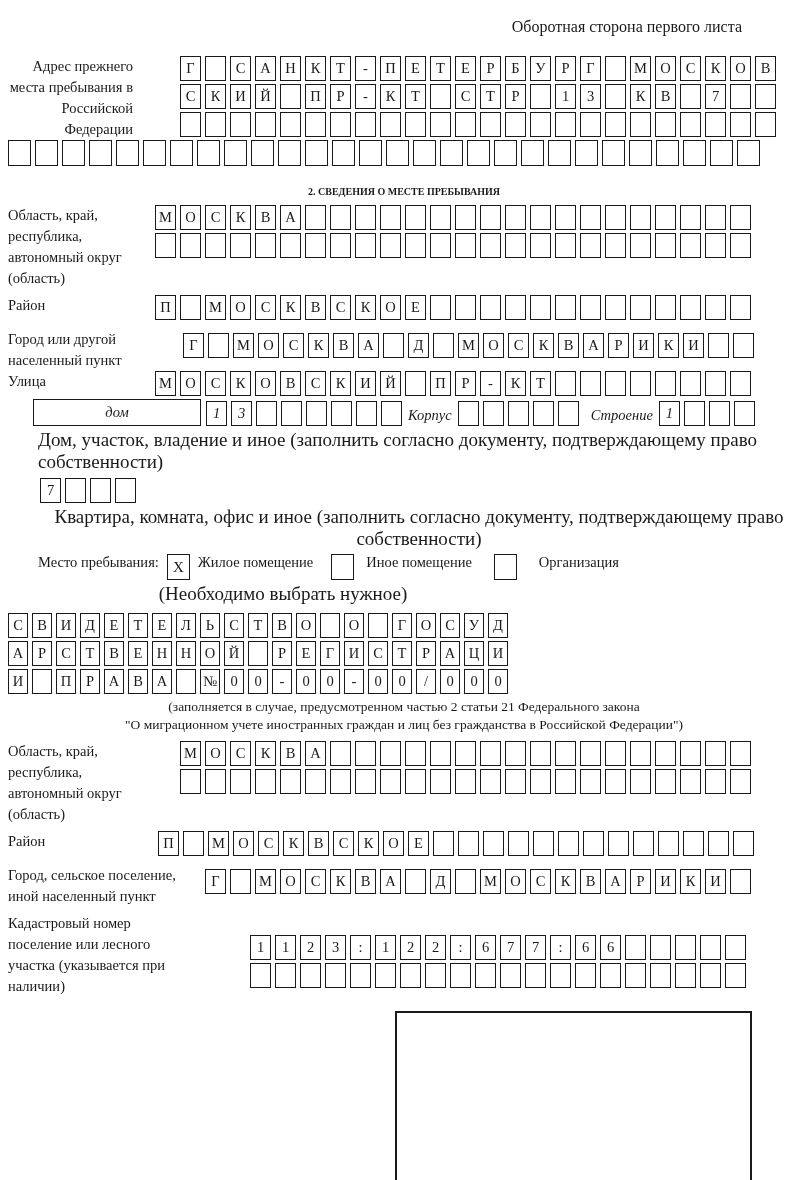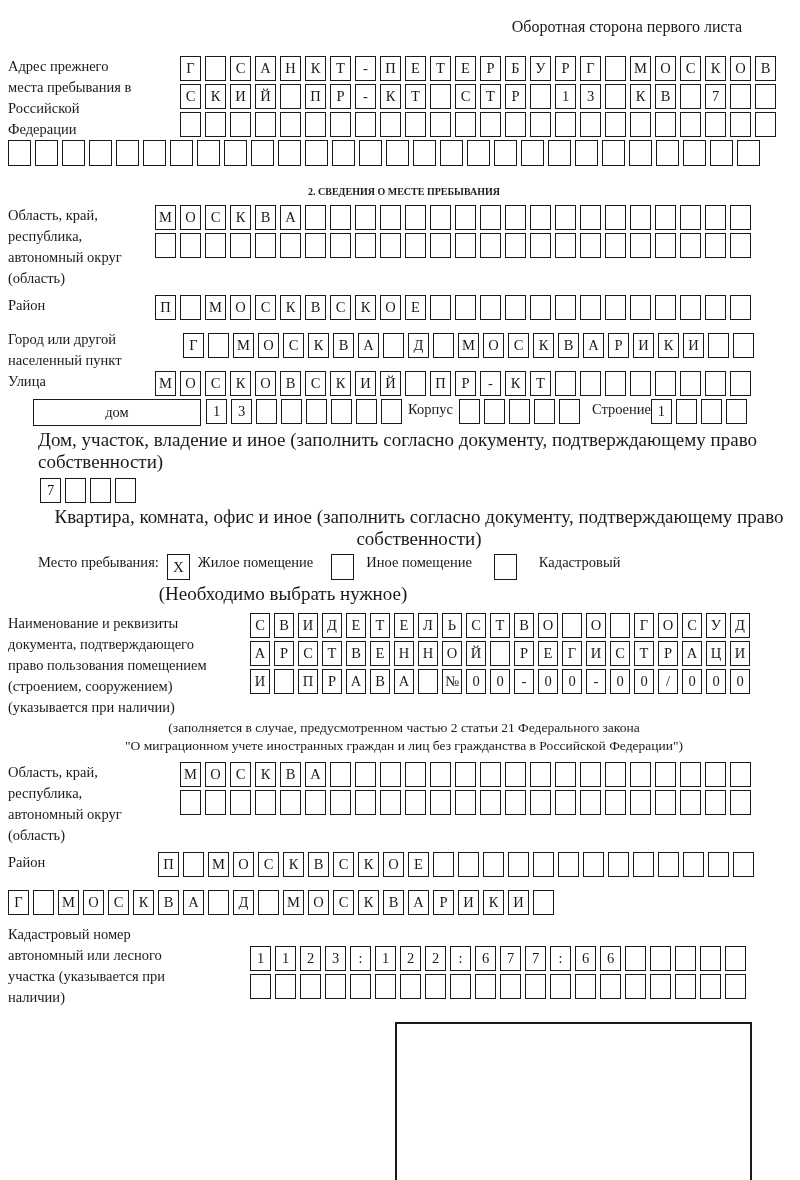--- a/index.html
+++ b/index.html
@@ -39,21 +39,21 @@
   .lbl-inner{display:block;}
 </style>
 </head>
 <body>
 
 <div class="page">
 
   <div class="header-note">Оборотная сторона первого листа</div>
 
   <div class="row" style="margin-top:20px;">
-    <div class="label" style="width:172px;">
+    <div class="label" style="width:172px;text-align:right;">
       <span class="lbl-inner" style="max-width:125px;">Адрес прежнего места пребывания в Российской Федерации</span>
     </div>
     <div class="cell-col">
       <div class="cell-row">
           <span class="cell">Г</span>
           <span class="cell"></span>
           <span class="cell">С</span>
           <span class="cell">А</span>
           <span class="cell">Н</span>
           <span class="cell">К</span>
@@ -307,41 +307,41 @@
         <span class="cell"></span>
         <span class="cell"></span>
         <span class="cell"></span>
         <span class="cell"></span>
         <span class="cell"></span>
         <span class="cell"></span>
         <span class="cell"></span>
       </div>
   </div>
 
-  <div class="row" style="margin-left:25px;align-items:flex-start;">
+  <div class="row" style="margin-left:25px;align-items:flex-end;font-style:italic;">
     <div class="wbox" style="width:168px;">дом</div>
     <div class="cell-row" style="margin-left:5px;margin-bottom:0;">
         <span class="cell">1</span>
         <span class="cell">3</span>
         <span class="cell"></span>
         <span class="cell"></span>
         <span class="cell"></span>
         <span class="cell"></span>
         <span class="cell"></span>
         <span class="cell"></span>
       </div>
     <div class="label" style="margin:0 6px 0 2px;">Корпус</div>
     <div class="cell-row" style="margin-bottom:0;">
         <span class="cell"></span>
         <span class="cell"></span>
         <span class="cell"></span>
         <span class="cell"></span>
         <span class="cell"></span>
       </div>
-    <div class="label" style="margin:0 0 0 8px;">Строение</div>
+    <div class="label" style="margin:0 6px 0 8px;">Строение</div>
     <div class="cell-row" style="margin-bottom:0;">
         <span class="cell">1</span>
         <span class="cell"></span>
         <span class="cell"></span>
         <span class="cell"></span>
       </div>
   </div>
   <div class="caption" style="margin:3px 0 5px 30px;">Дом, участок, владение и иное (заполнить согласно документу, подтверждающему право собственности)</div>
 
   <div class="row" style="margin-left:25px;align-items:center;">
@@ -354,28 +354,25 @@
   </div>
   <div class="caption" style="margin:3px 0 4px 30px;text-align:center;">Квартира, комната, офис и иное (заполнить согласно документу, подтверждающему право собственности)</div>
 
   <div class="stay-row">
     <span>Место пребывания:</span>
     <span class="checkbox" style="margin-left:8px;">X</span>
     <span style="margin-left:8px;">Жилое помещение</span>
     <span class="checkbox" style="margin-left:18px;"></span>
     <span style="margin-left:12px;">Иное помещение</span>
     <span class="checkbox" style="margin-left:22px;"></span>
-    <span style="margin-left:22px;">Кадастровый</span>
+    <span style="margin-left:22px;">Организация</span>
   </div>
   <div class="caption" style="margin:3px 0 8px 150px;width:250px;text-align:center;">(Необходимо выбрать нужное)</div>
 
   <div class="row">
-    <div class="label" style="width:242px;">
-      <span class="lbl-inner" style="max-width:205px;">Наименование и реквизиты документа, подтверждающего право пользования помещением (строением, сооружением) (указывается при наличии)</span>
-    </div>
     <div class="cell-col cells-doc">
       <div class="cell-row">
           <span class="cell">С</span>
           <span class="cell">В</span>
           <span class="cell">И</span>
           <span class="cell">Д</span>
           <span class="cell">Е</span>
           <span class="cell">Т</span>
           <span class="cell">Е</span>
           <span class="cell">Л</span>
@@ -527,20 +524,23 @@
         <span class="cell"></span>
         <span class="cell"></span>
         <span class="cell"></span>
         <span class="cell"></span>
         <span class="cell"></span>
         <span class="cell"></span>
       </div>
   </div>
 
   <div class="row mt">
+    <div class="label" style="width:197px;">
+      <span class="lbl-inner" style="max-width:190px;">Город, сельское поселение, иной населенный пункт</span>
+    </div>
     <div class="cell-row" style="margin-top:4px;">
         <span class="cell">Г</span>
         <span class="cell"></span>
         <span class="cell">М</span>
         <span class="cell">О</span>
         <span class="cell">С</span>
         <span class="cell">К</span>
         <span class="cell">В</span>
         <span class="cell">А</span>
         <span class="cell"></span>
@@ -555,21 +555,21 @@
         <span class="cell">Р</span>
         <span class="cell">И</span>
         <span class="cell">К</span>
         <span class="cell">И</span>
         <span class="cell"></span>
       </div>
   </div>
 
   <div class="row mt">
     <div class="label" style="width:242px;">
-      <span class="lbl-inner" style="max-width:172px;">Кадастровый номер автономный или лесного участка (указывается при наличии)</span>
+      <span class="lbl-inner" style="max-width:172px;">Кадастровый номер поселение или лесного участка (указывается при наличии)</span>
     </div>
     <div class="cell-col" style="margin-top:22px;">
       <div class="cell-row">
           <span class="cell">1</span>
           <span class="cell">1</span>
           <span class="cell">2</span>
           <span class="cell">3</span>
           <span class="cell">:</span>
           <span class="cell">1</span>
           <span class="cell">2</span>

